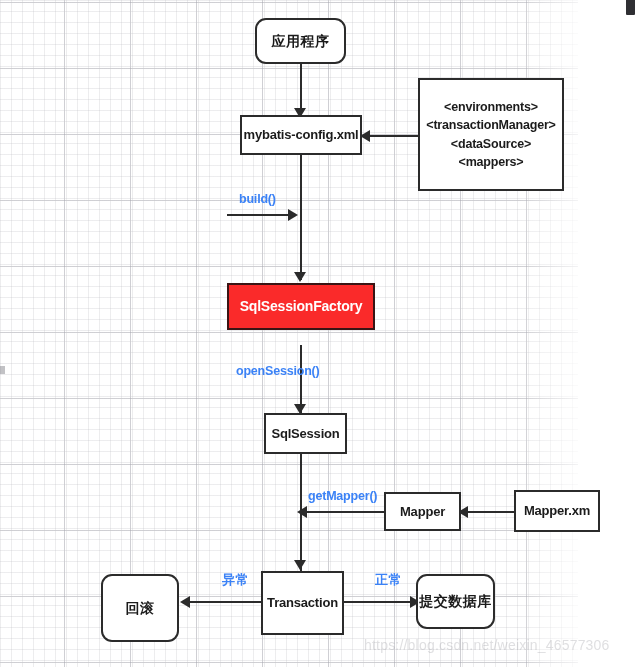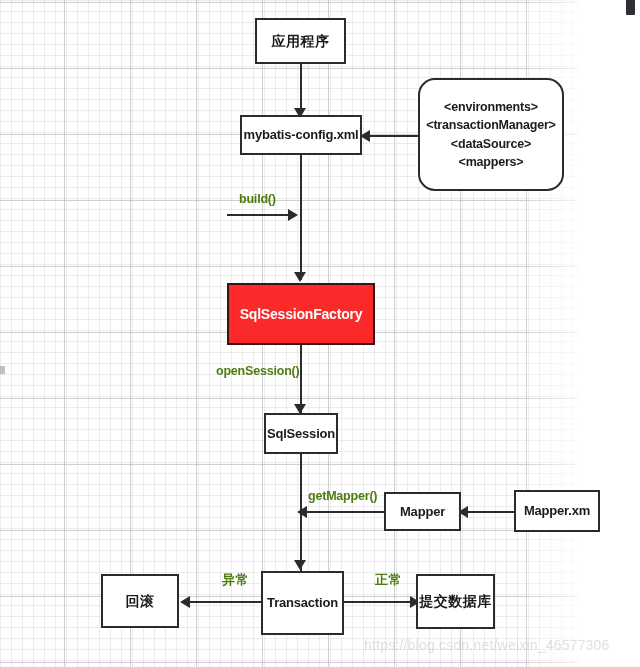--- a/index.html
+++ b/index.html
@@ -58,33 +58,33 @@
     color: #1b1b1b;
     font-weight: bold;
     font-size: 13px;
     line-height: 1.35;
     letter-spacing: -0.2px;
     z-index: 4;
   }
   .node.cjk {
     font-size: 14px;
     letter-spacing: 0.5px;
+    border-radius: 11px;
   }
   .node.accent {
     background: #fa2a2a;
     border-color: #3a1414;
     color: #ffffff;
     font-size: 14px;
   }
   .node.multi {
     flex-direction: column;
     font-weight: bold;
     font-size: 12.5px;
     line-height: 1.45;
-    border-radius: 17px;
   }
 
   
   .ln {
     position: absolute;
     background: #2b2b2b;
     z-index: 2;
   }
   .ln.v { width: 2px; }
   .ln.h { height: 2px; }
@@ -106,21 +106,21 @@
     border-right: 10px solid #2b2b2b;
   }
   .arrow.right {
     border-top: 6px solid transparent;
     border-bottom: 6px solid transparent;
     border-left: 10px solid #2b2b2b;
   }
 
   .edge-label {
     position: absolute;
-    color: #4d7c0f;
+    color: #3b82f6;
     font-weight: bold;
     font-size: 12.5px;
     white-space: nowrap;
     z-index: 5;
     letter-spacing: -0.2px;
   }
   .edge-label.cjk {
     font-size: 13px;
     letter-spacing: 0.5px;
     margin-left: 13px;
@@ -199,37 +199,37 @@
   <div class="node" style="left:240px; top:115px; width:122px; height:40px;">mybatis-config.xml</div>
 
   <div class="node multi" style="left:418px; top:78px; width:146px; height:113px;">
     <span>&lt;environments&gt;</span>
     <span>&lt;transactionManager&gt;</span>
     <span>&lt;dataSource&gt;</span>
     <span>&lt;mappers&gt;</span>
   </div>
 
 
-  <div class="node accent" style="left:227px; top:283px; width:148px; height:62px;">SqlSessionFactory</div>
-
-  <div class="node" style="left:264px; top:413px; width:74px; height:41px;">SqlSession</div>
+  <div class="node accent" style="left:227px; top:283px; width:148px; height:47px;">SqlSessionFactory</div>
+
+  <div class="node" style="left:264px; top:413px; width:83px; height:41px;">SqlSession</div>
 
   <div class="node" style="left:384px; top:492px; width:77px; height:39px;">Mapper</div>
 
   <div class="node" style="left:514px; top:490px; width:86px; height:42px;">Mapper.xm</div>
 
   <div class="node" style="left:261px; top:571px; width:83px; height:64px;">Transaction</div>
 
-  <div class="node cjk" style="left:101px; top:574px; width:78px; height:54px;">回滚</div>
+  <div class="node cjk" style="left:101px; top:574px; width:78px; height:68px;">回滚</div>
 
   <div class="node cjk" style="left:416px; top:574px; width:79px; height:55px;text-align:right;">提交数据库</div>
 
   <div class="edge-label" style="left:239px; top:192px;">build()</div>
 
-  <div class="edge-label" style="left:216px; top:364px;">openSession()</div>
+  <div class="edge-label" style="left:236px; top:364px;">openSession()</div>
 
   <div class="edge-label" style="left:308px; top:489px;">getMapper()</div>
 
   <div class="edge-label cjk" style="left:209px; top:571px;">异常</div>
 
   <div class="edge-label cjk" style="left:362px; top:571px;">正常</div>
 
   <div id="watermark">https://blog.csdn.net/weixin_46577306</div>
 
   <div id="corner-mark"></div>

